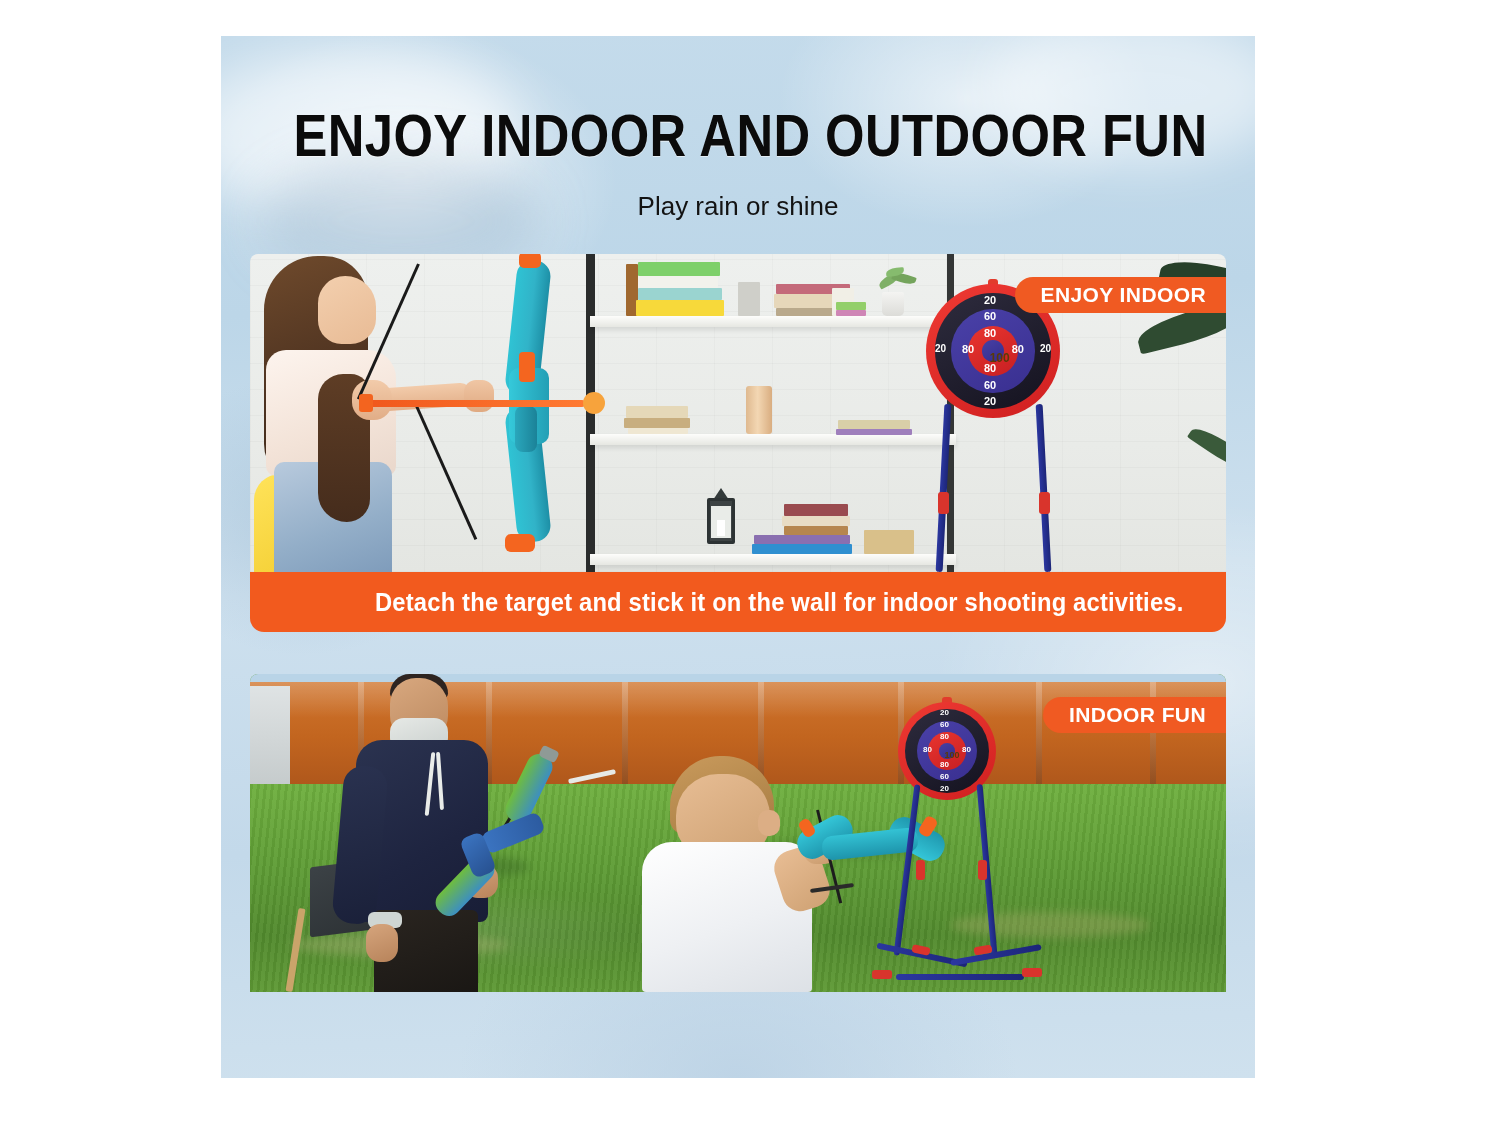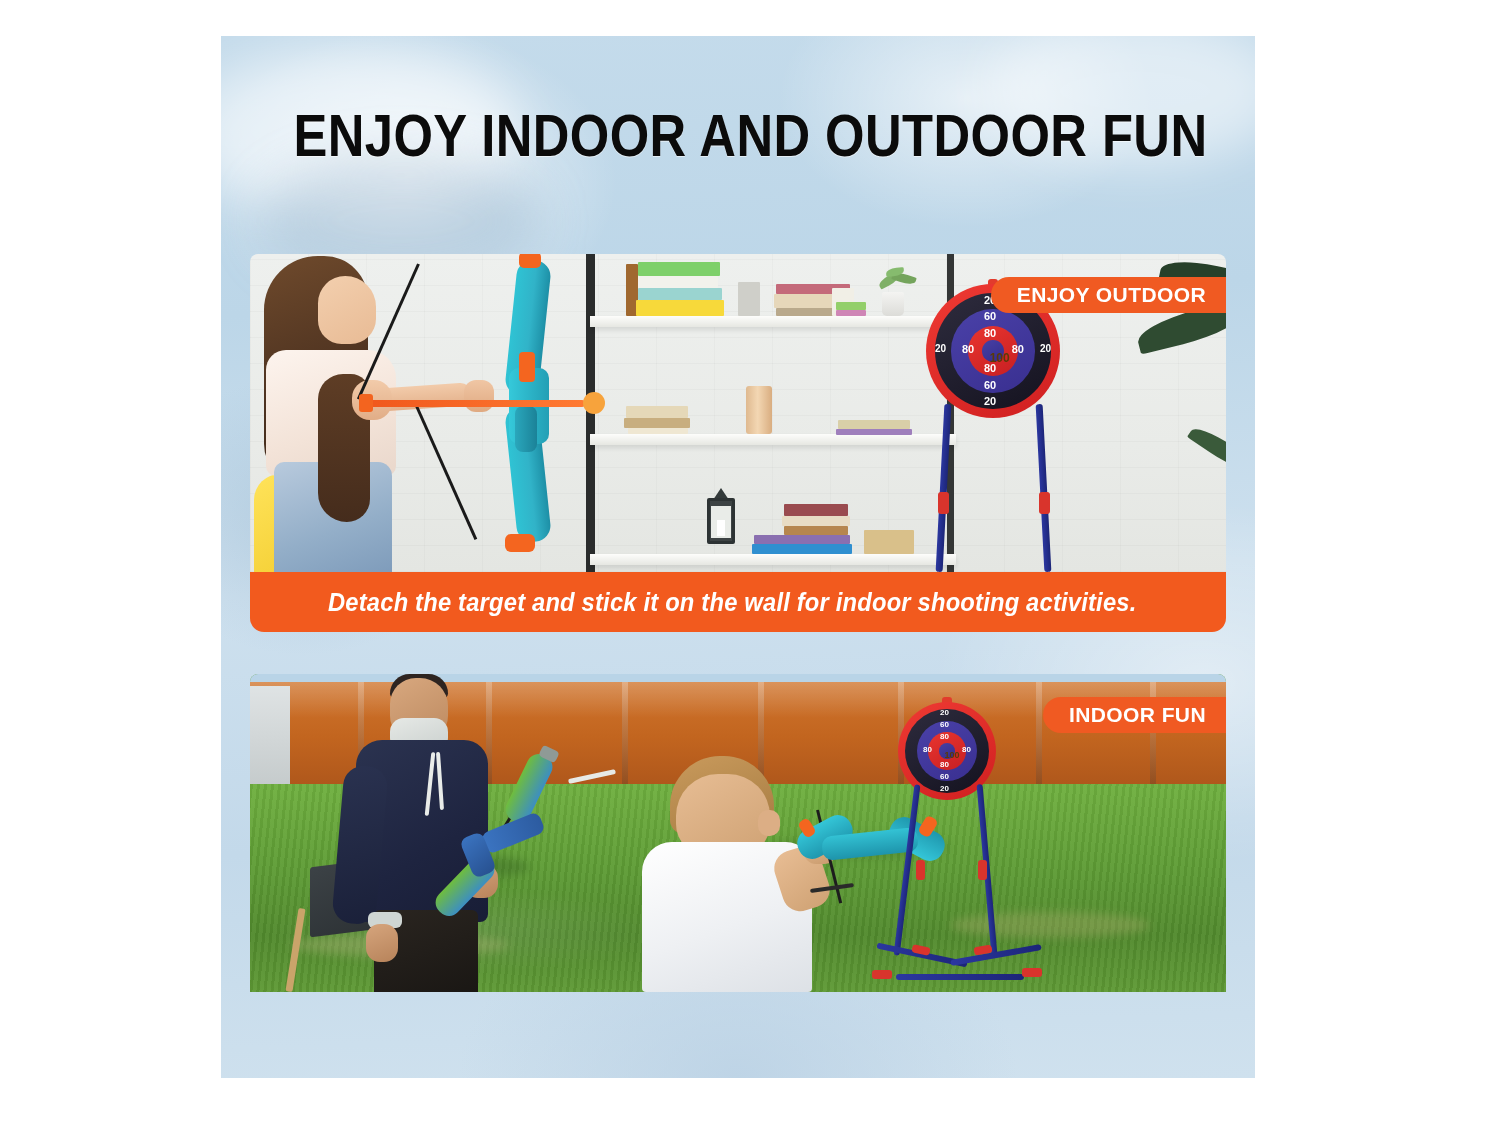--- a/index.html
+++ b/index.html
@@ -48,21 +48,21 @@
 
   .photo {
     position:relative; width:100%; height:318px; overflow:hidden;
     border-radius:8px 8px 0 0;
   }
   .caption {
     position:relative; width:100%; height:60px; background:#F25A1E;
     border-radius:0 0 14px 14px;
     display:flex; align-items:center;
   }
-  .caption-1 { justify-content:center; padding-left:31px;font-style:italic; }
+  .caption-1 { justify-content:flex-end; padding-left:31px; }
   .caption-2 { justify-content:center; }
   .caption-text {
     font-family:"Liberation Sans Narrow","Liberation Sans", sans-serif;
     font-weight:bold; font-size:25px; color:#fff; letter-spacing:.2px;
     transform:scaleX(.95); transform-origin:left center;
     white-space:nowrap;
   }
   .caption-2 .caption-text { transform-origin:center; }
 
   
@@ -249,20 +249,21 @@
 
 <div class="stage">
 
   <div class="poster">
     <div class="cloud-a"></div>
     <div class="cloud-b"></div>
     <div class="cloud-c"></div>
 
     <div class="head-wrap">
       <div class="title">ENJOY INDOOR AND OUTDOOR FUN</div>
+      <div class="subtitle">Play rain or shine</div>
     </div>
 
     <div class="panel panel-1">
       <div class="photo">
         <div class="indoor">
           <div class="wall-brick"></div>
 
           <div class="shelf-unit">
             <div class="shelf-post"></div>
             <div class="shelf-post2"></div>
@@ -360,21 +361,21 @@
             <div class="bow-accent"></div>
             <div class="bow-tipA"></div>
             <div class="bow-tipB"></div>
             <div class="arrow-shaft"></div>
             <div class="arrow-nock"></div>
             <div class="arrow-tip"></div>
           </div>
         </div>
 
         <div class="badge">
-          <span class="badge-text">ENJOY OUTDOOR</span>
+          <span class="badge-text">ENJOY INDOOR</span>
         </div>
       </div>
 
       <div class="caption caption-1">
         <span class="caption-text">Detach the target and stick it on the wall for indoor shooting activities.</span>
       </div>
     </div>
 
     <div class="panel panel-2">
       <div class="photo">

